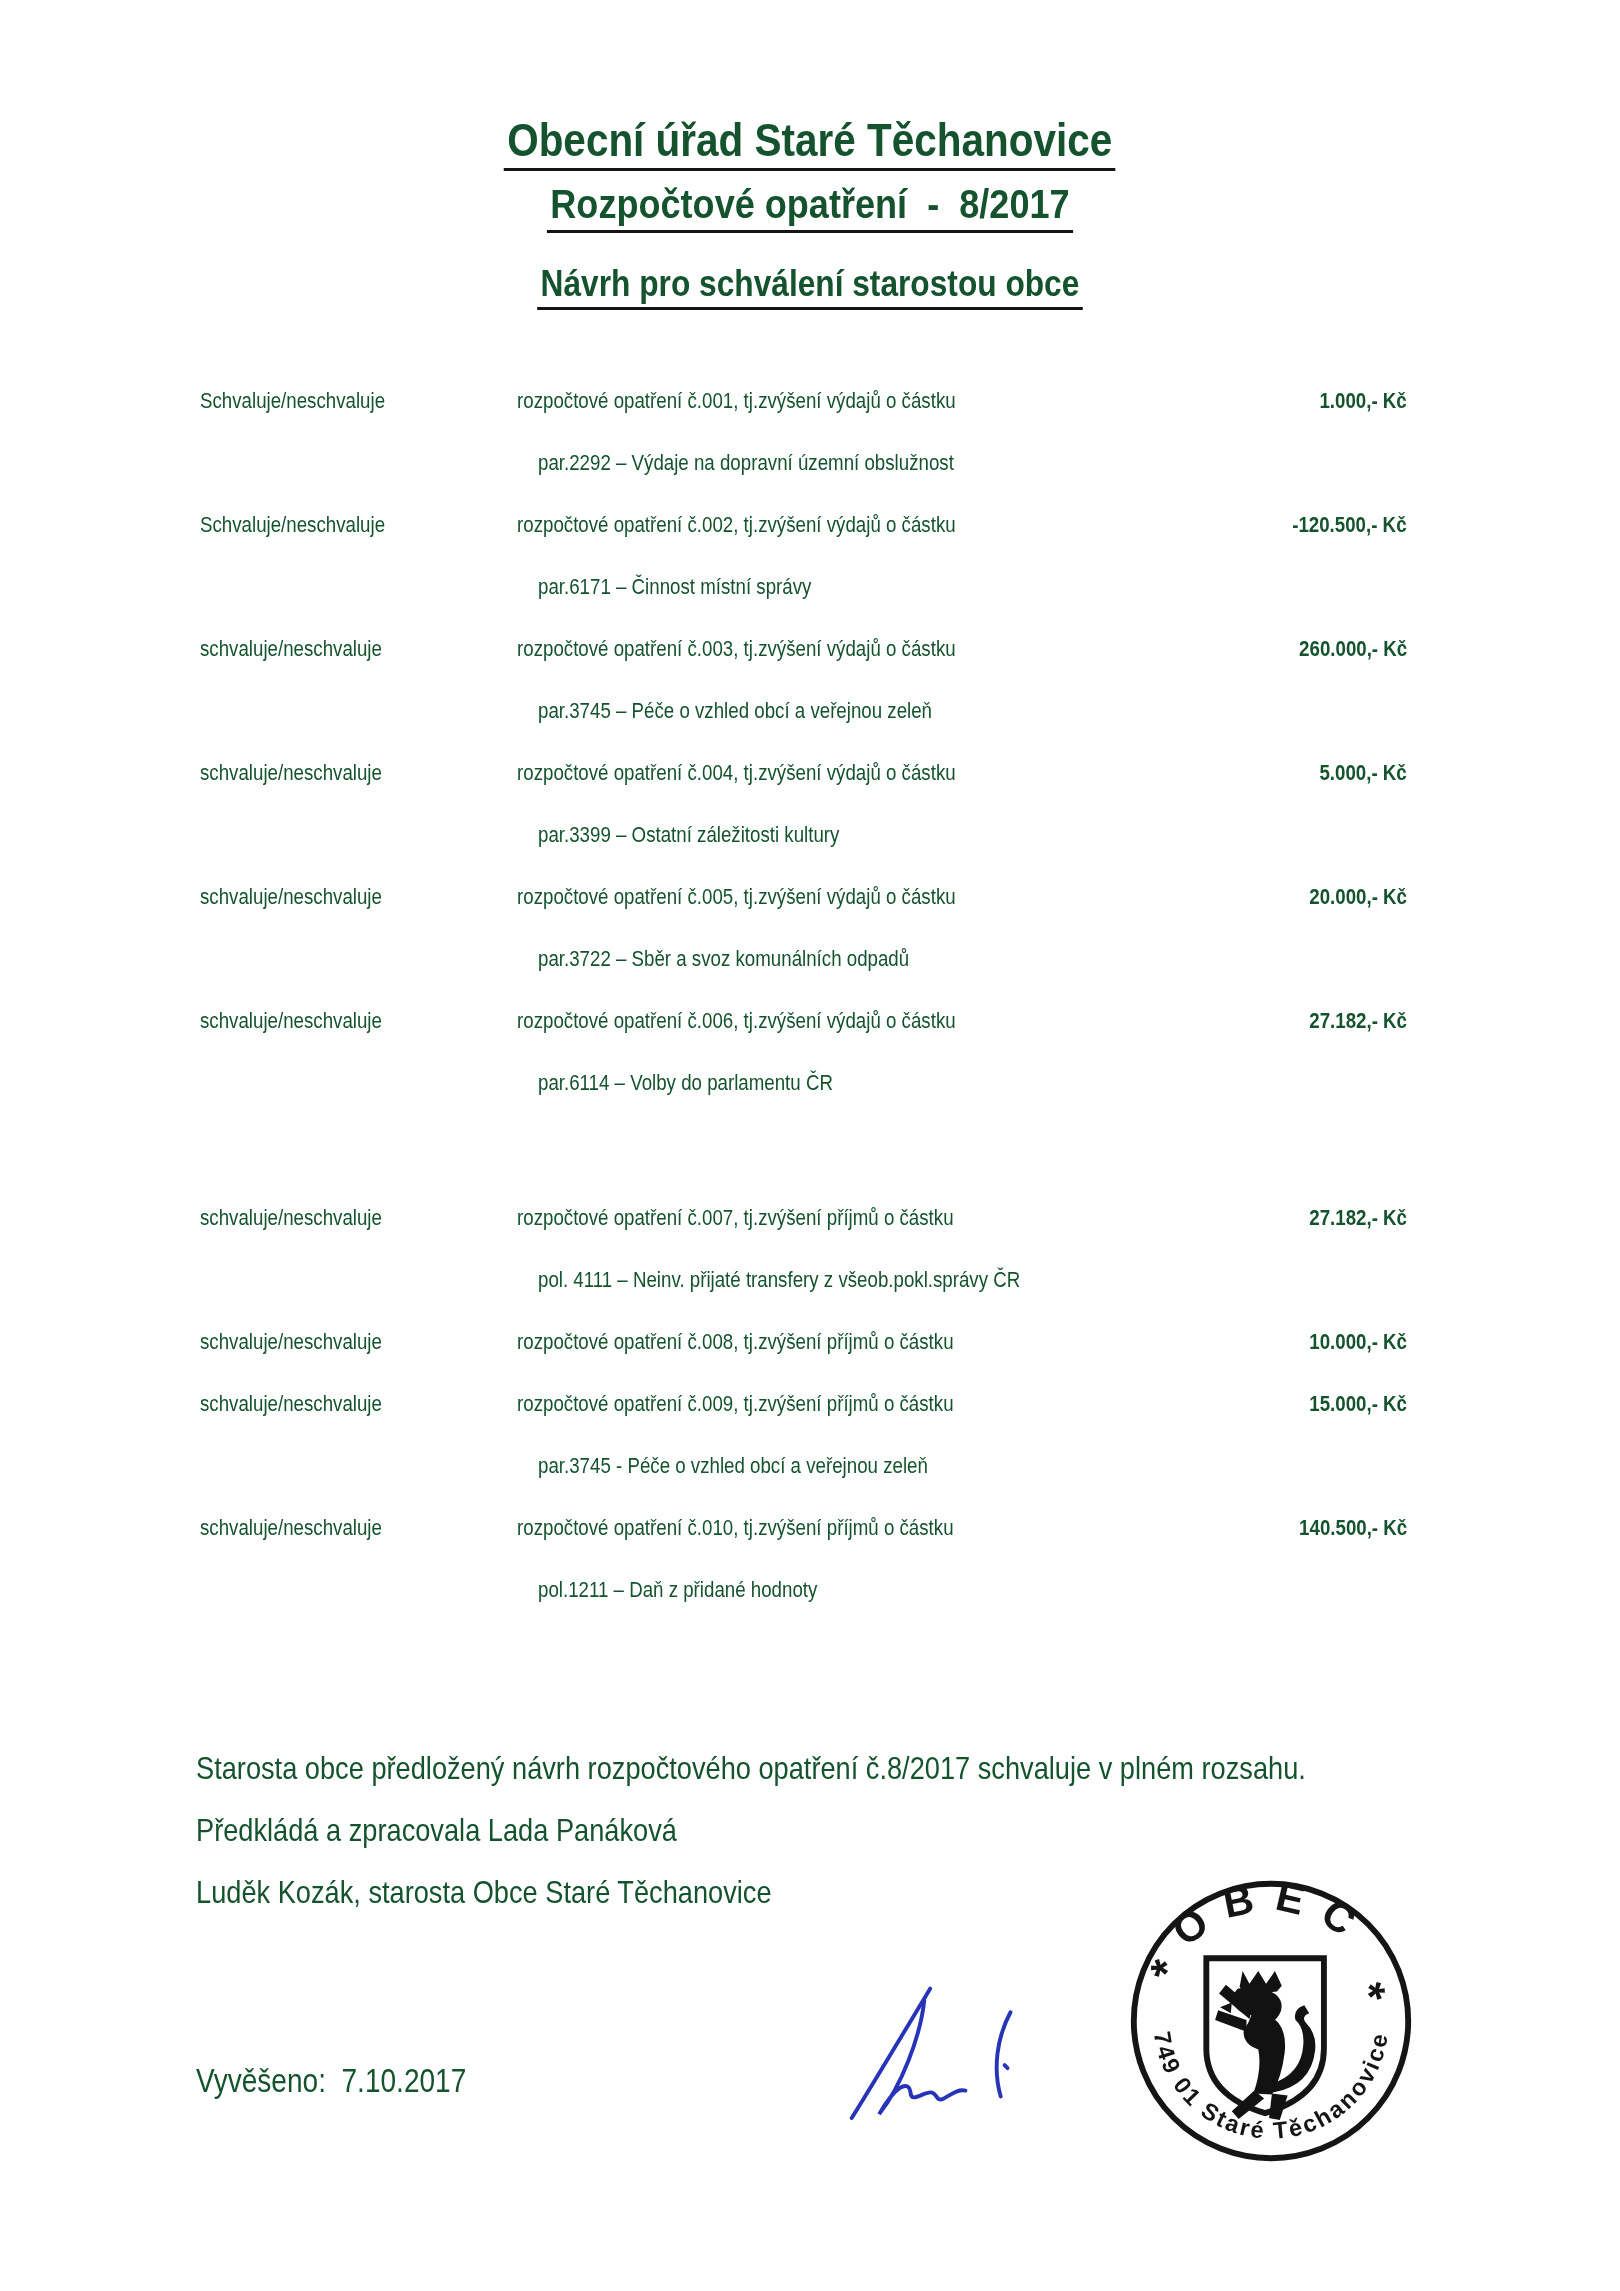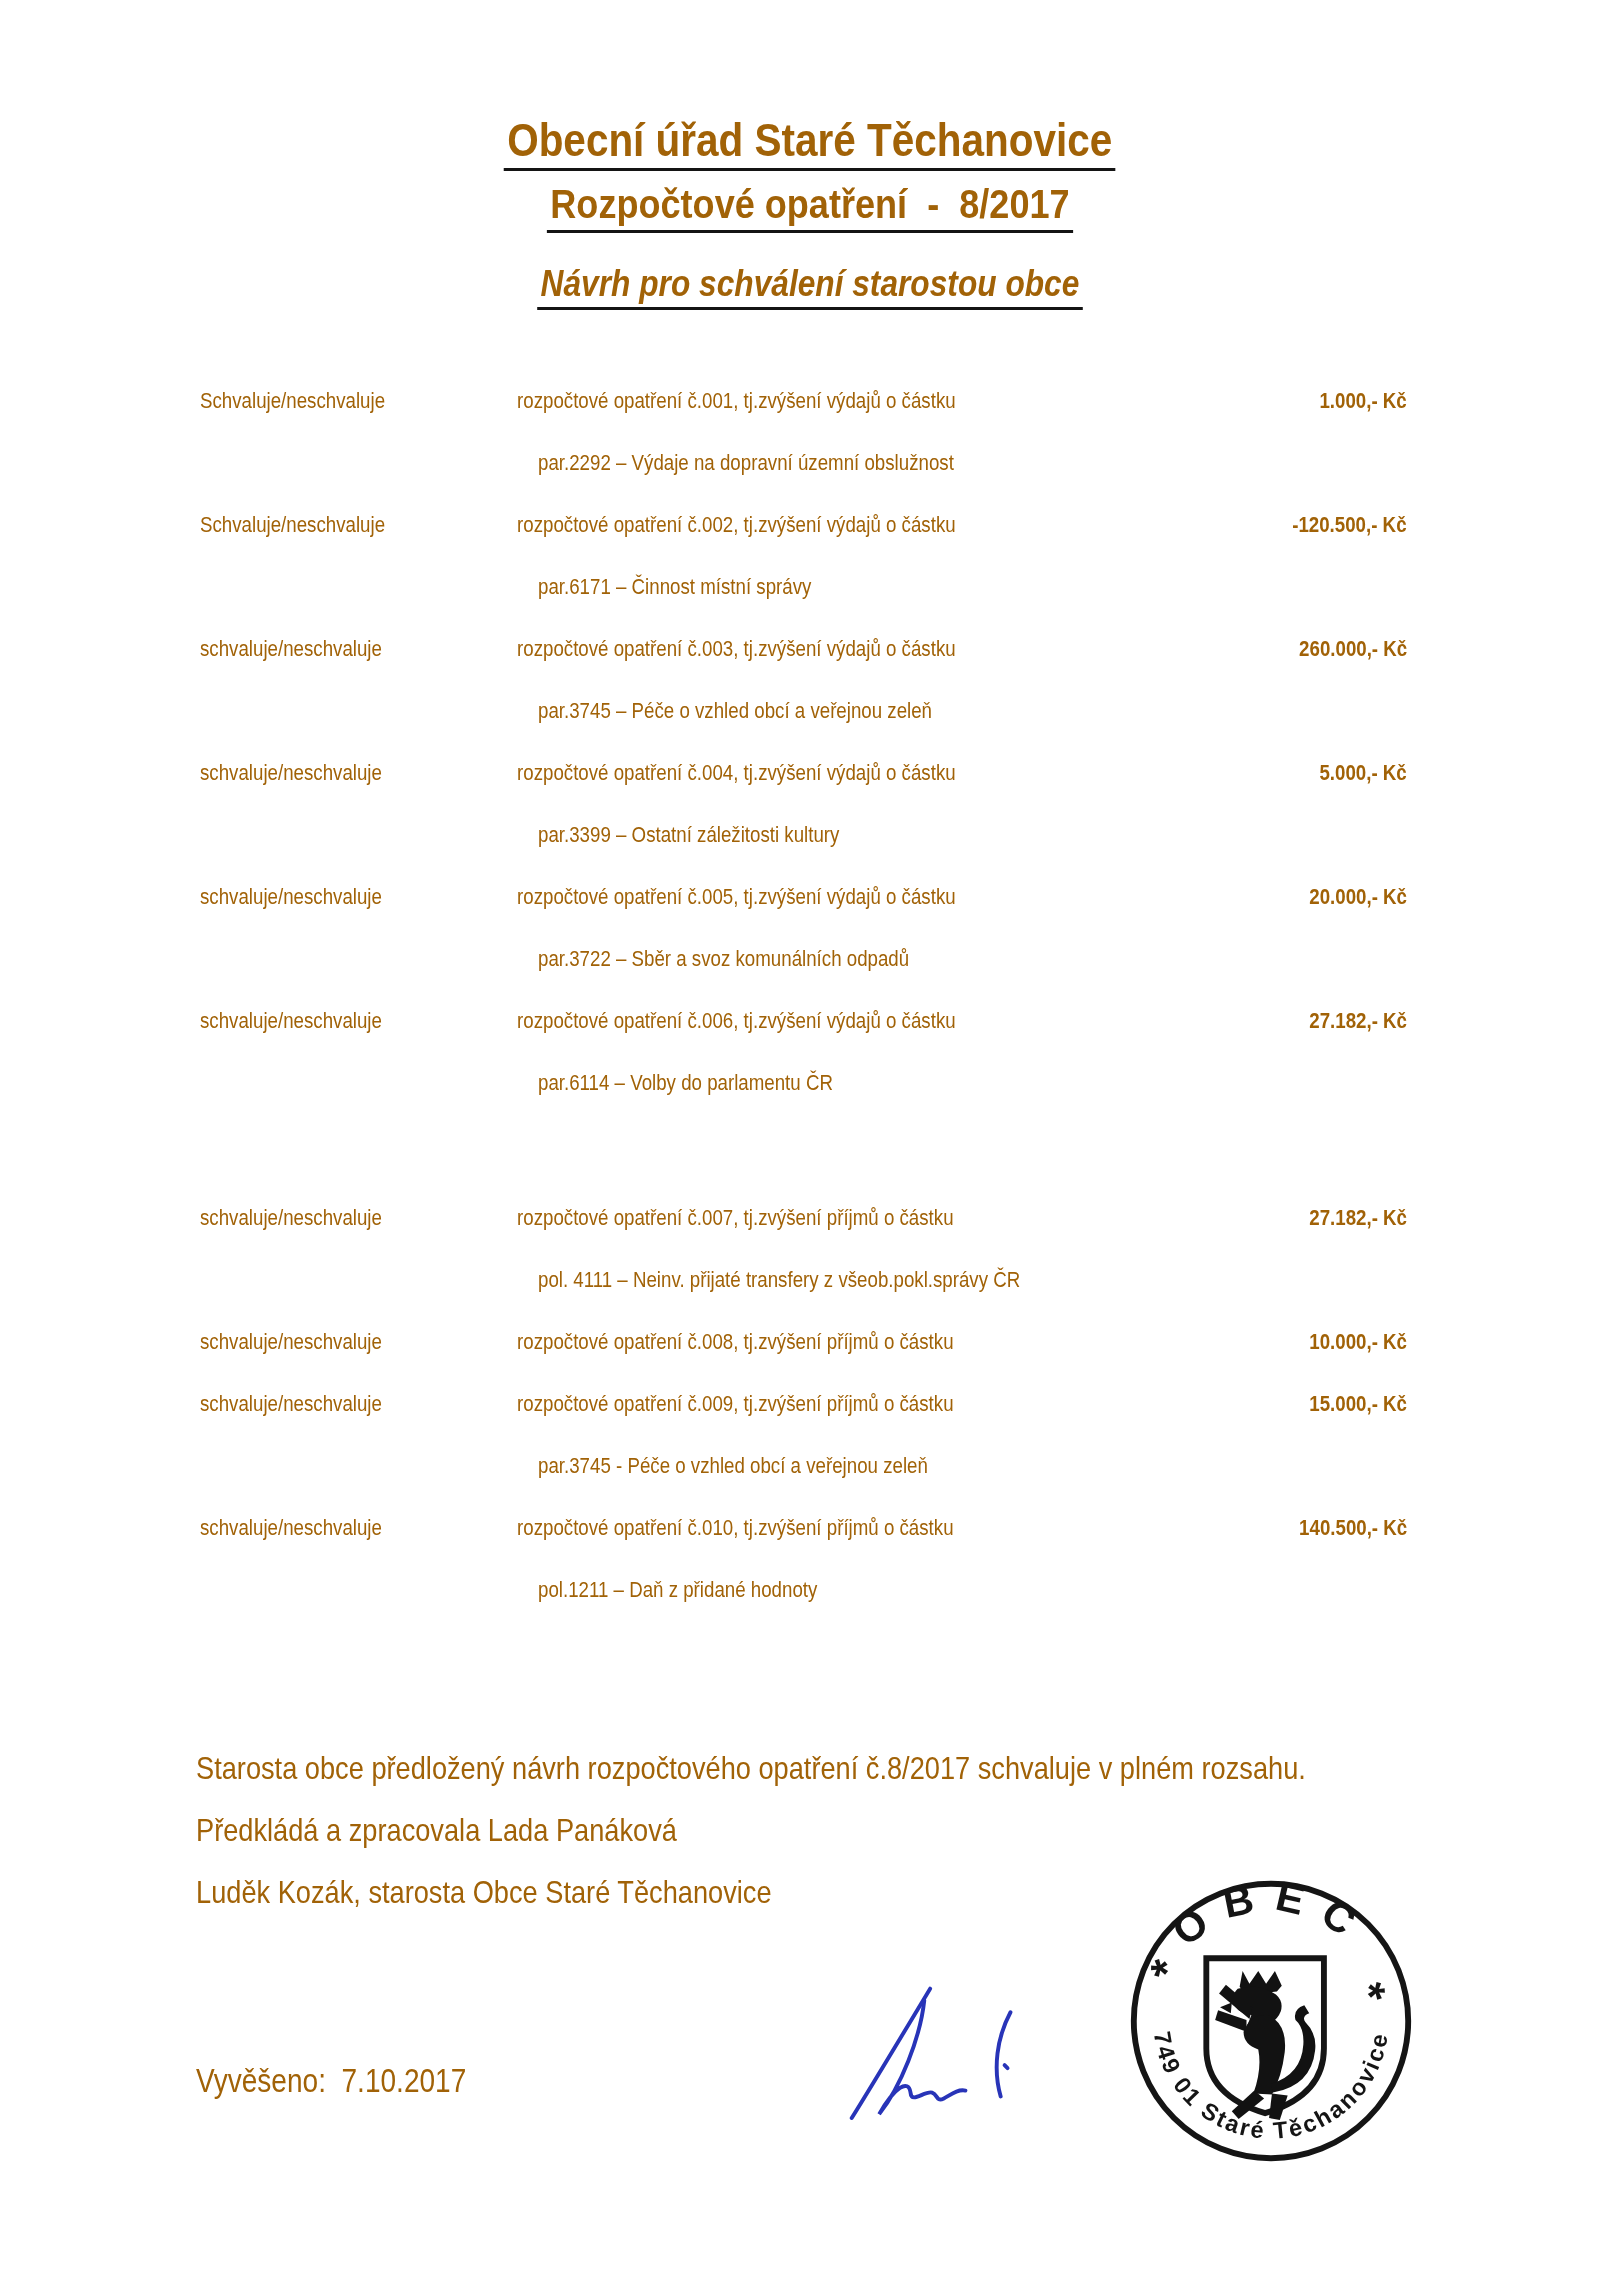--- a/index.html
+++ b/index.html
@@ -2,36 +2,36 @@
 <html><head>
 <meta charset="utf-8">
 <style>
   html,body { margin:0; padding:0; background:#9a9a9a; }
   .page {
     position:relative;
     width:1620px; height:2292px;
     margin:0 auto;
     background:#ffffff;
     font-family:"Liberation Sans","DejaVu Sans",sans-serif;
-    color:#a16207;
+    color:#14532d;
     overflow:hidden;
   }
   
   .heading { position:absolute; left:0; width:100%; text-align:center; font-weight:700; line-height:1.05; }
   .heading > span {
     display:inline-block;
     transform:scaleX(0.88);
     transform-origin:center bottom;
     border-bottom:3.9px solid #141414;
     padding:0 3.9px 3.9px 3.9px;
     white-space:pre;
   }
   .h1 { top:116px; font-size:46px; }
   .h2 { top:183px; font-size:41px; }
-  .h3 { top:265px; font-size:36px;font-style:italic; }
+  .h3 { top:265px; font-size:36px; }
 
   
   #rows { position:absolute; top:370px; left:4px; width:100%; font-size:22px; }
   .row { position:relative; height:62px; line-height:62px; }
   .row.gap { margin-top:73px; }
   .approval {
     position:absolute; left:196px; white-space:pre;
     transform:scaleX(0.85); transform-origin:left center;
   }
   .statement {

